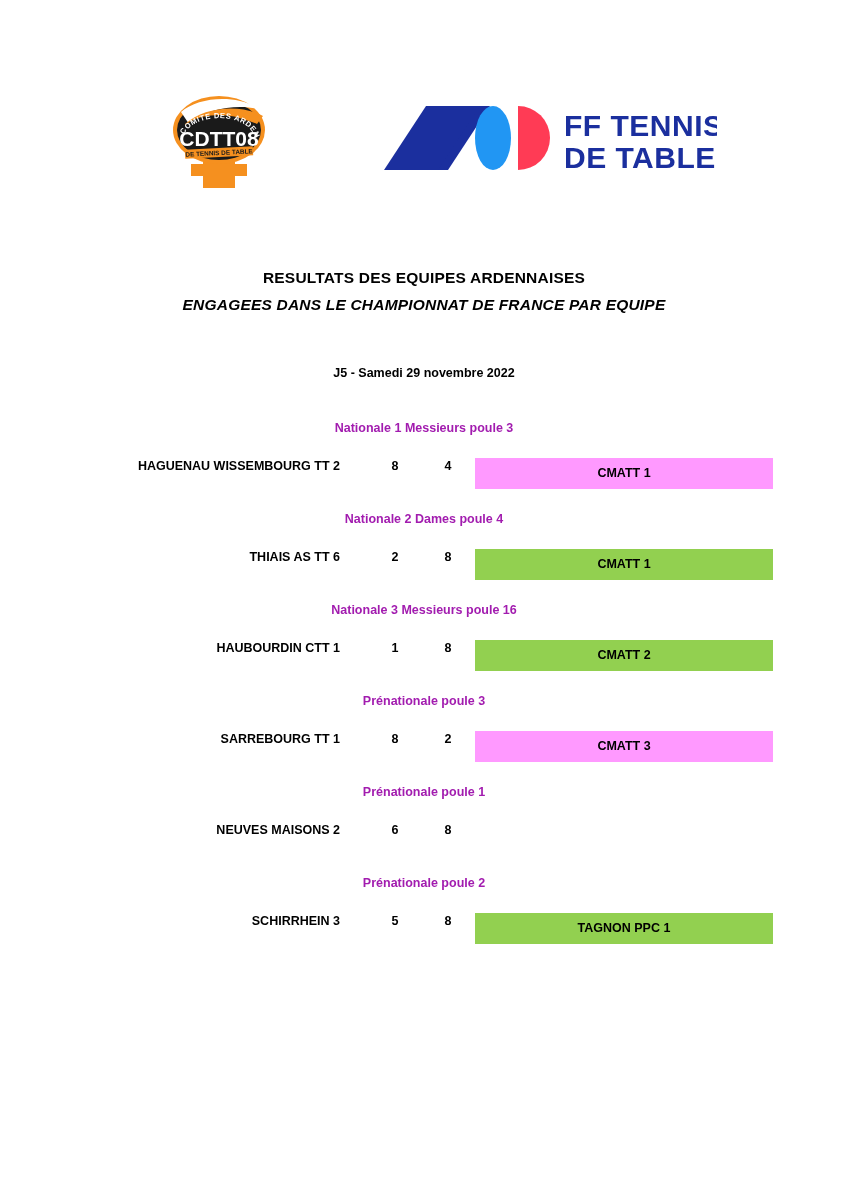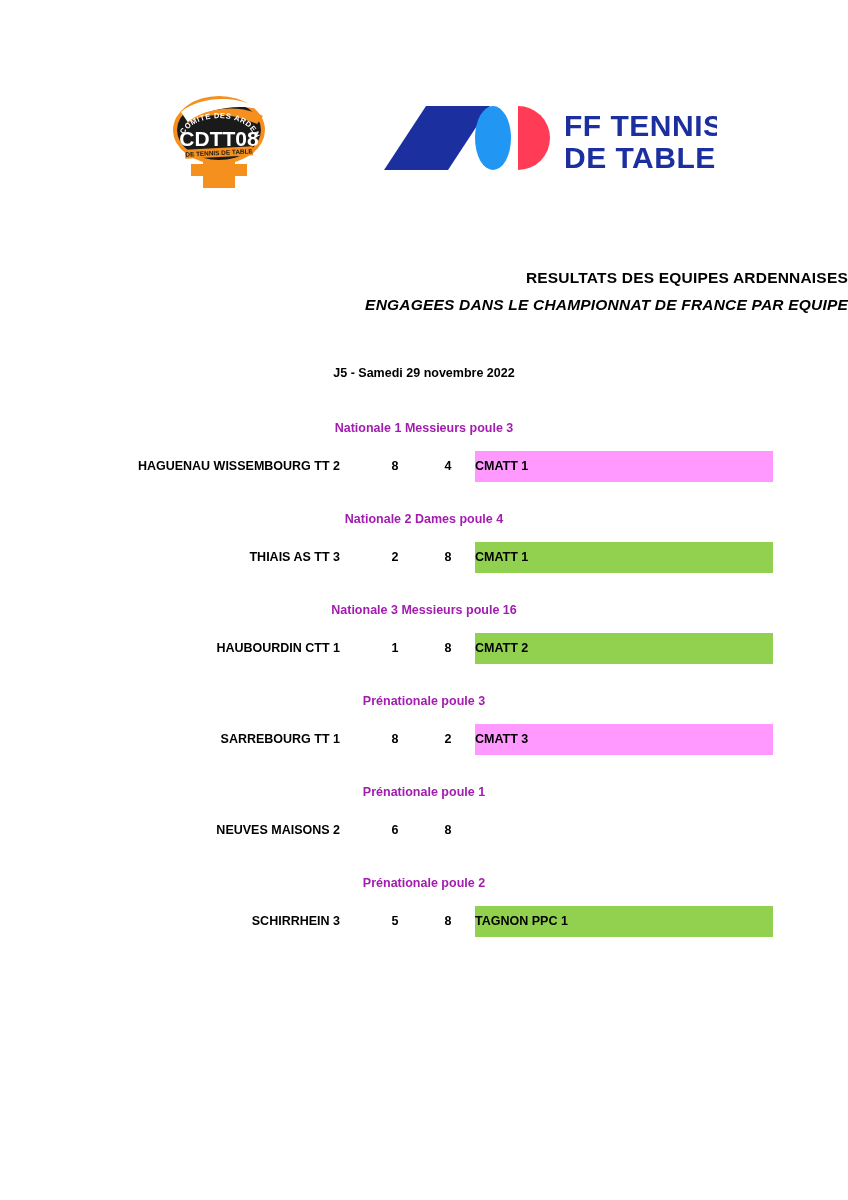--- a/index.html
+++ b/index.html
@@ -40,21 +40,21 @@
     width: 345px;
     height: 80px;
   }
 
   
   .doc-title {
     position: absolute;
     left: 0;
     top: 264px;
     width: 848px;
-    text-align: right;
+    text-align: center;
     font-size: 15.5px;
     font-weight: bold;
     letter-spacing: 0.2px;
     line-height: 27px;
   }
   .doc-title .line2 { display: block; font-style: italic; }
 
   .doc-date {
     position: absolute;
     left: 0;
@@ -118,25 +118,25 @@
     top: 20px;
     width: 50px;
     text-align: center;
     font-size: 12.5px;
     font-weight: bold;
   }
 
   .away-team {
     position: absolute;
     left: 475px;
-    top: 12px;
+    top: 19px;
     width: 298px;
     height: 31px;
     line-height: 31px;
-    text-align: left;
+    text-align: center;
     font-size: 12.5px;
     font-weight: bold;
     color: #000000;
   }
   .away-team.win  { background: #92D050; }
   .away-team.lose { background: #FF99FF; }
 </style>
 </head>
 <body>
 
@@ -200,21 +200,21 @@
       <div class="home-team">HAGUENAU WISSEMBOURG TT 2</div>
       <div class="score-home">8</div>
       <div class="score-away">4</div>
       <div class="away-team lose">CMATT 1</div>
     </div>
   </div>
 
   <div class="group">
     <div class="group-title">Nationale 2 Dames poule 4</div>
     <div class="match-row">
-      <div class="home-team">THIAIS AS TT 3</div>
+      <div class="home-team">THIAIS AS TT 6</div>
       <div class="score-home">2</div>
       <div class="score-away">8</div>
       <div class="away-team win">CMATT 1</div>
     </div>
   </div>
 
   <div class="group">
     <div class="group-title">Nationale 3 Messieurs poule 16</div>
     <div class="match-row">
       <div class="home-team">HAUBOURDIN CTT 1</div>

